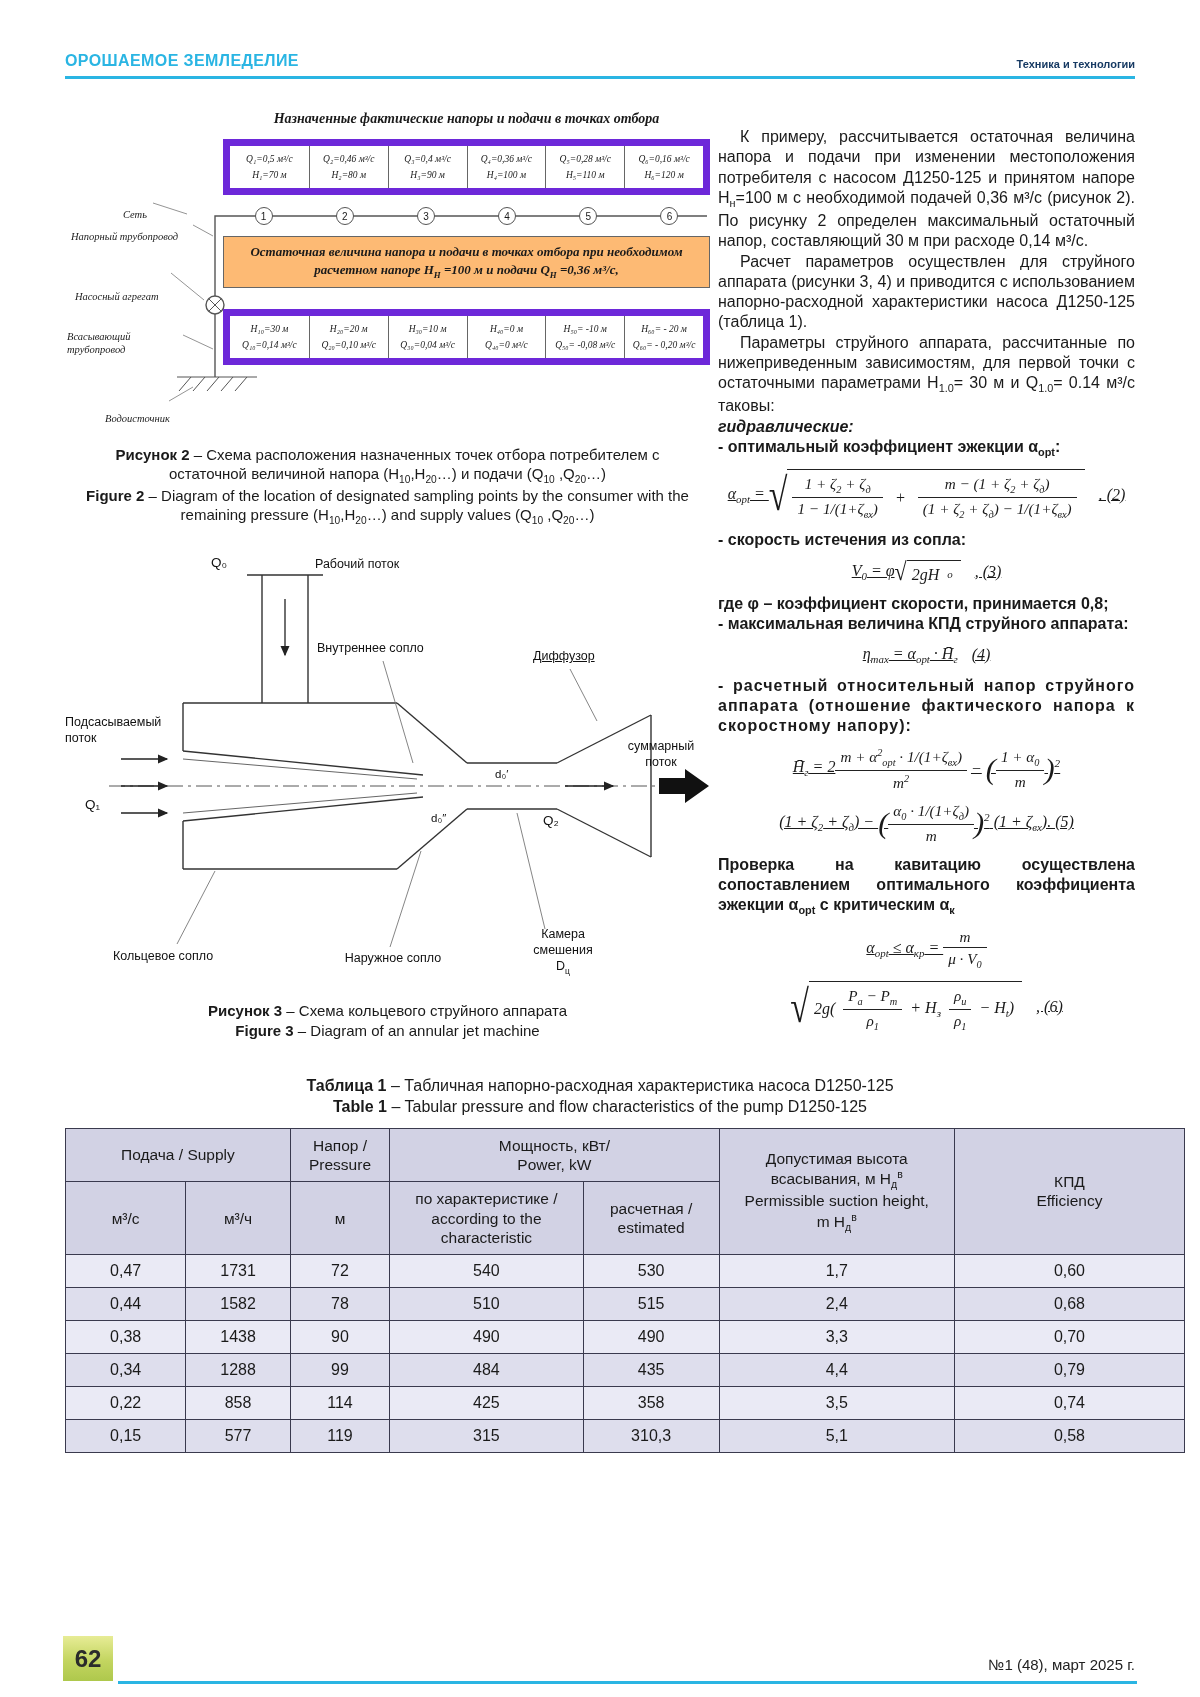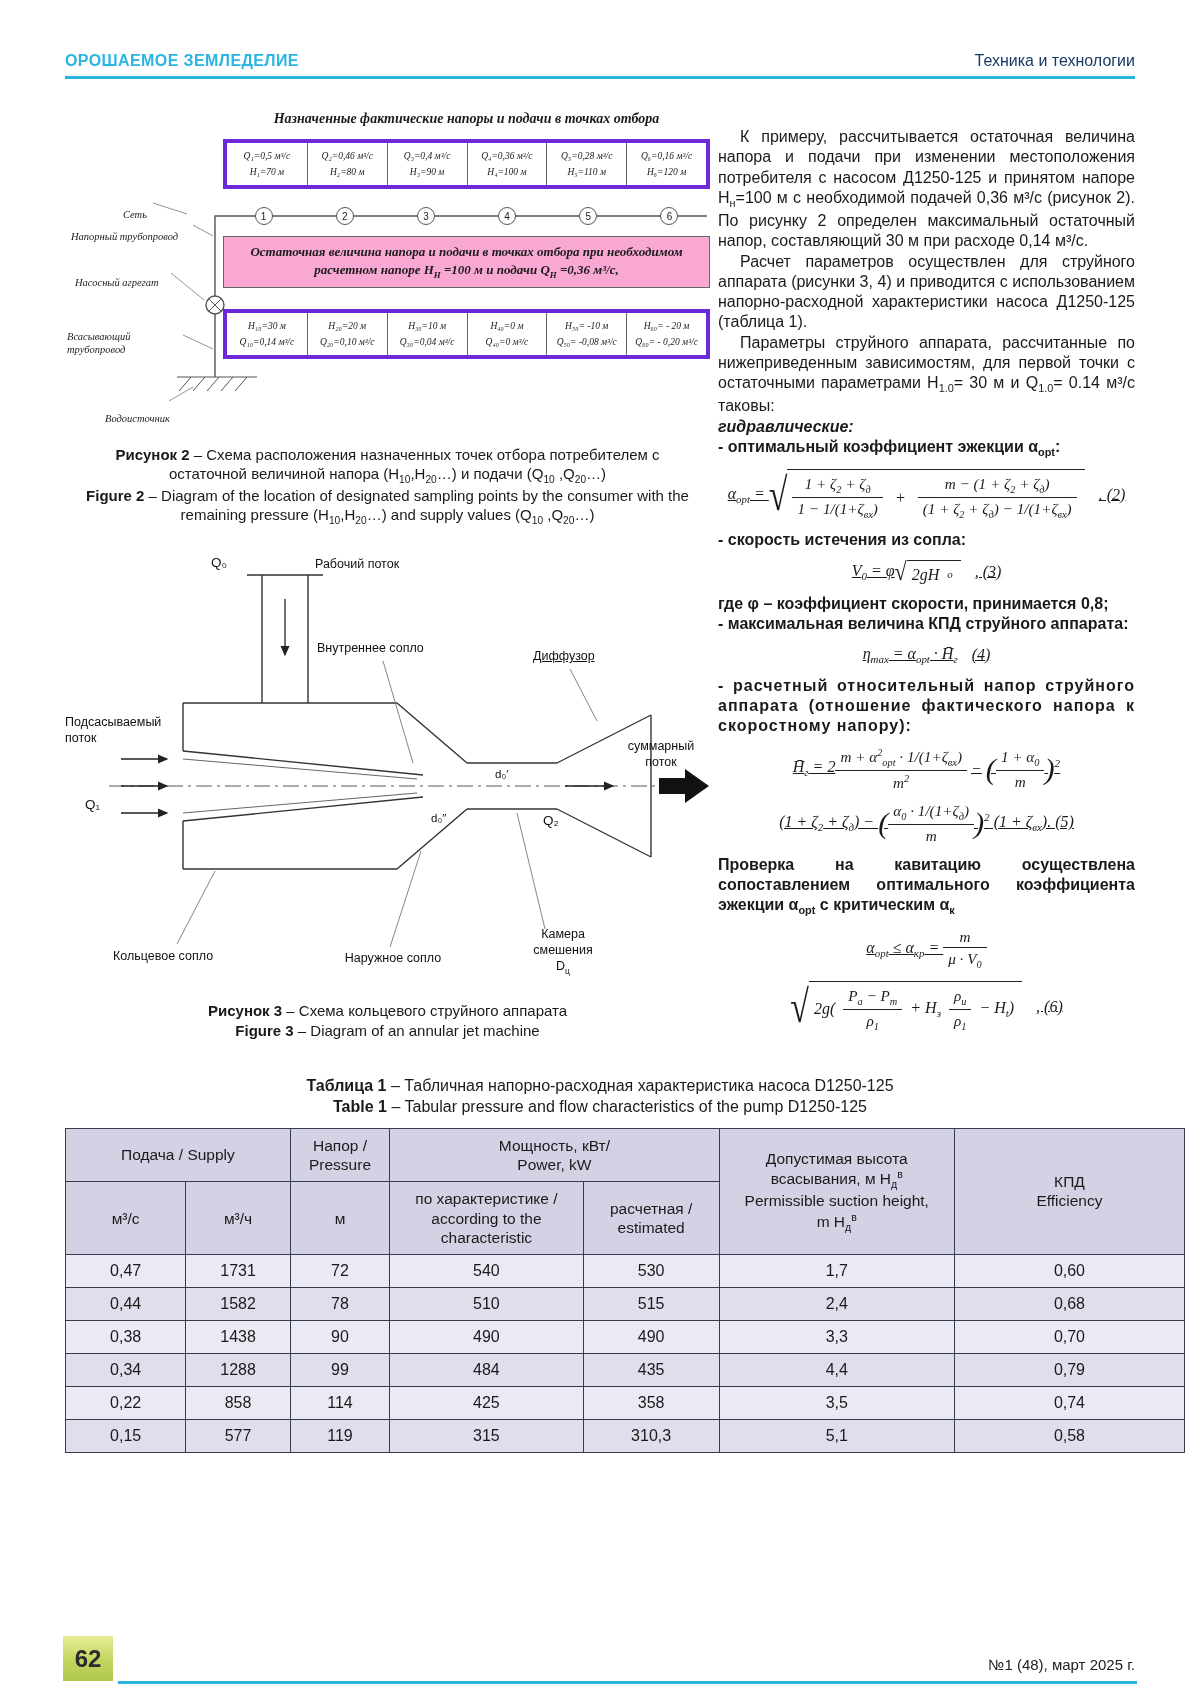--- a/index.html
+++ b/index.html
@@ -6,21 +6,21 @@
   html,body { width:1200px; }
   body {
     height:1697px; background:#ffffff; color:#1a1a1a;
     font-family:"Liberation Sans", sans-serif; overflow:hidden; position:relative;
   }
   .page { position:relative; width:1200px; height:1697px; padding:0 65px; }
 
   
   .page-header { display:flex; justify-content:space-between; align-items:flex-end; padding-top:52px; }
   .hdr-left { color:#2ab5e3; font-weight:bold; font-size:16px; letter-spacing:.4px; }
-  .hdr-right { color:#173a63; font-weight:normal; font-size:16px; }
+  .hdr-right { color:#173a63; font-weight:bold; font-size:11px; }
   .hdr-rule { height:3px; background:#2ab5e3; margin-top:6px; }
 
   
   .columns { display:flex; gap:8px; margin-top:24px; }
   .col-left { flex:0 0 645px; width:645px; }
   .col-right { flex:1; font-size:16px; line-height:1.27; text-align:justify;margin-top:24px; }
   .col-right p { text-indent:22px; }
   .col-right p.noindent { text-indent:0;font-weight:bold; }
   .col-right p.italic { font-style:italic; }
   .col-right p.spread { letter-spacing:1px; }
@@ -47,34 +47,34 @@
 
   
   .fig2-canvas { position:relative; width:645px; height:332px; }
   .fig2-svg { position:absolute; left:0; top:0; }
   .fig2-title {
     position:absolute; left:158px; top:8px; width:487px; text-align:center;
     font:italic bold 14px "Liberation Serif", serif;
   }
   .fig2-grid {
     position:absolute; left:158px; width:487px; display:grid;
-    grid-template-columns:repeat(6,1fr); border:4px solid #6d28d9; background:#fff;
+    grid-template-columns:repeat(6,1fr); border:7px solid #6d28d9; background:#fff;
   }
   .fig2-grid-top { top:36px; }
   .fig2-grid-bottom { top:206px; }
   .fig2-grid .cell { padding:5px 1px; text-align:center; }
   .fig2-grid .cell + .cell { border-left:1px solid #666; }
   .fig2-grid .cell span { display:block; font:italic 9.5px/1.7 "Liberation Serif", serif; white-space:nowrap; }
   .fig2-points { position:absolute; left:158px; top:104px; width:487px; display:grid; grid-template-columns:repeat(6,1fr); }
   .fig2-points .pt {
     width:18px; height:18px; margin:0 auto; border:1px solid #555; border-radius:50%;
     background:#fff; font:10px/18px "Liberation Sans", sans-serif; text-align:center;
   }
   .fig2-note {
-    position:absolute; left:158px; top:133px; width:487px; border:1px solid #666; background:#f9a8d4;
+    position:absolute; left:158px; top:133px; width:487px; border:1px solid #666; background:#fdba74;
     padding:6px 10px; text-align:center; font:italic bold 13px/1.35 "Liberation Serif", serif;
   }
   .fig2-label { position:absolute; font:italic 10.5px/1.2 "Liberation Serif", serif; color:#222;margin-top:16px; }
 
   
   .figcap { margin-top:10px; text-align:center; font-size:15px; line-height:1.28; padding:0 18px; }
   .figcap .capline { display:block; }
 
   
   .fig3-canvas { position:relative; width:645px; height:440px; margin-top:24px; }
@@ -206,21 +206,21 @@
                 <span>Q₅₀= -0,08 м³/с</span>
               </div>
             <div class="cell">
                 <span>H₆₀= - 20 м</span>
                 <span>Q₆₀= - 0,20 м³/с</span>
               </div>
           </div>
 
           <span class="fig2-label" style="left:58px; top:90px;">Сеть</span>
           <span class="fig2-label" style="left:6px; top:112px; width:150px;">Напорный трубопровод</span>
-          <span class="fig2-label" style="left:10px; top:158px; width:110px;">Насосный агрегат</span>
+          <span class="fig2-label" style="left:10px; top:172px; width:110px;">Насосный агрегат</span>
           <span class="fig2-label" style="left:2px; top:212px; width:118px;">Всасывающий трубопровод</span>
           <span class="fig2-label" style="left:40px; top:294px;">Водоисточник</span>
         </div>
 
         <figcaption class="figcap">
           <span class="capline"><b>Рисунок 2</b> – Схема расположения назначенных точек отбора потребителем с остаточной величиной напора (H<sub>10</sub>,H<sub>20</sub>…) и подачи (Q<sub>10</sub> ,Q<sub>20</sub>…)</span>
           <span class="capline"><b>Figure 2</b> – Diagram of the location of designated sampling points by the consumer with the remaining pressure (H<sub>10</sub>,H<sub>20</sub>…) and supply values (Q<sub>10</sub> ,Q<sub>20</sub>…)</span>
         </figcaption>
       </figure>
 

